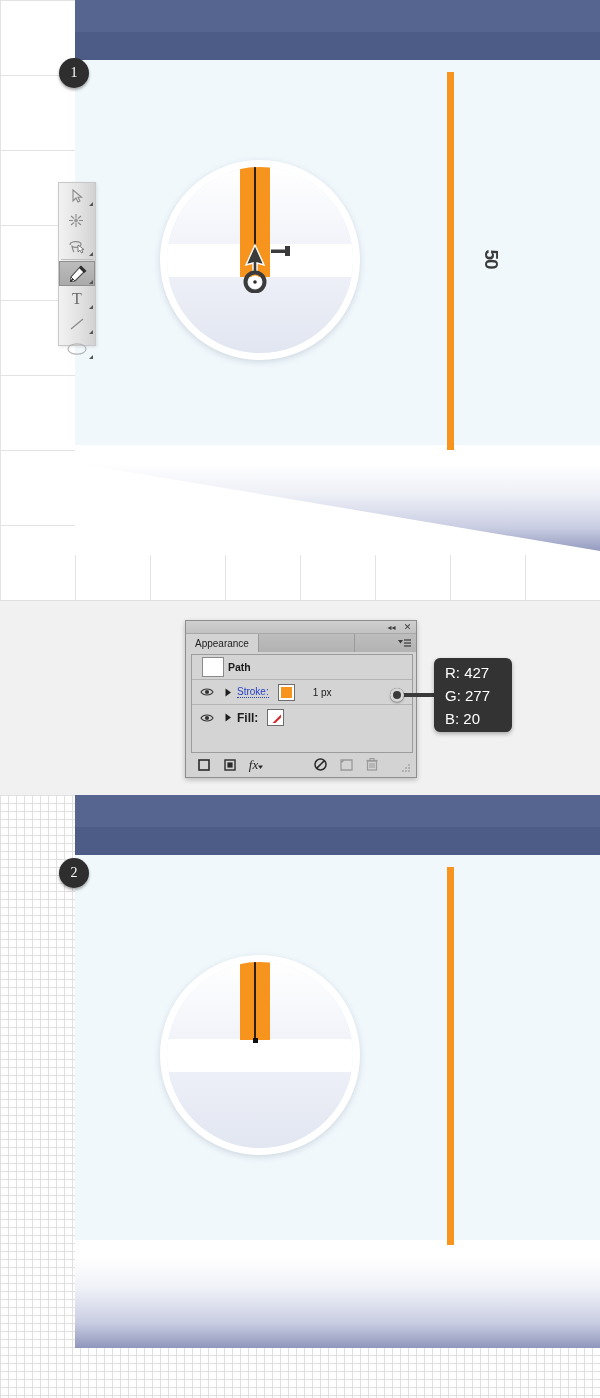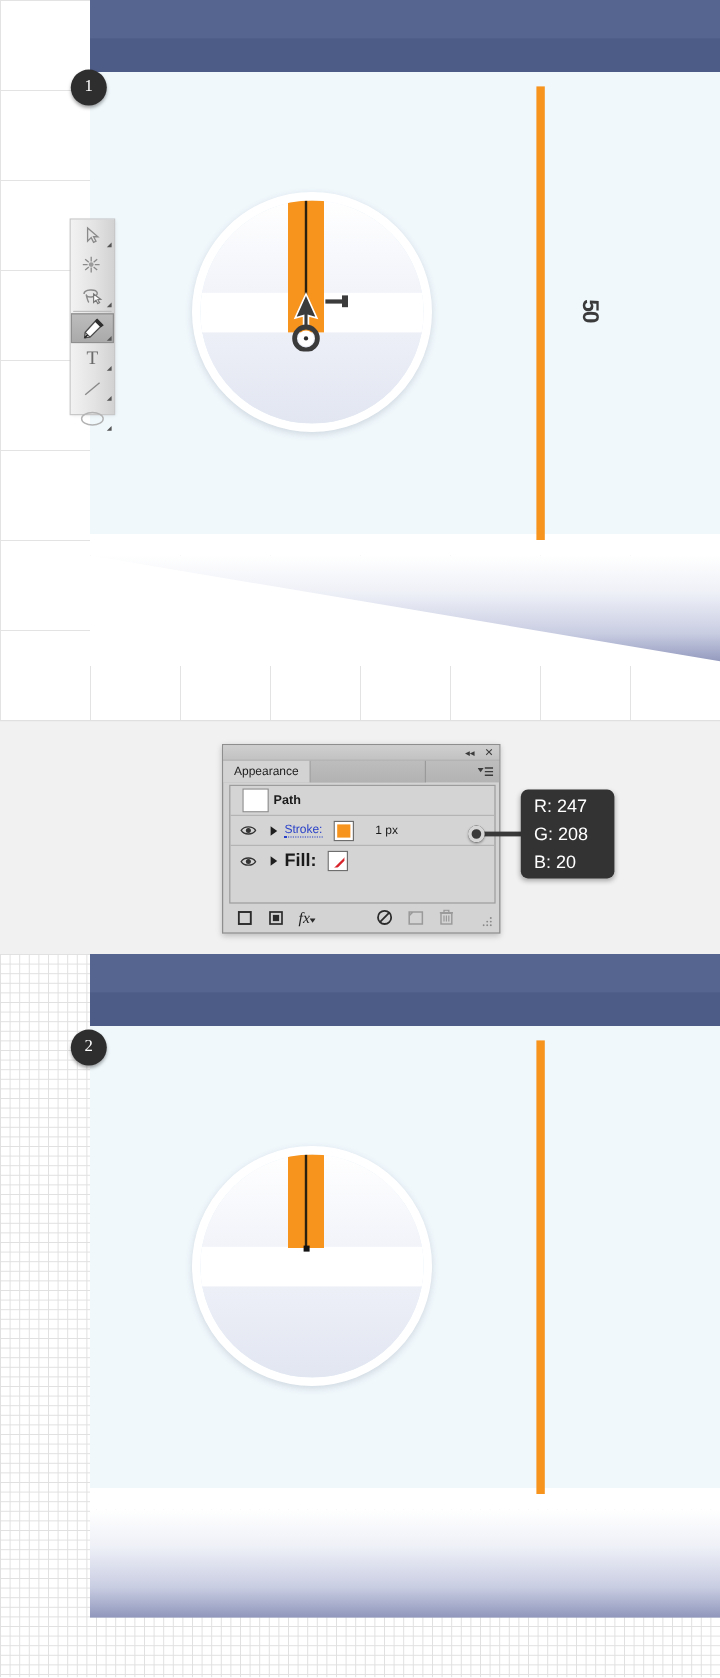--- a/index.html
+++ b/index.html
@@ -195,21 +195,21 @@
   .thumb-box {
     width: 22px; height: 20px; background: #ffffff;
     border: 1px solid #8a8a8a; box-shadow: inset 0 0 0 1px #ffffff;
     margin-left: 8px;
   }
   .ap-label-strong { font-weight: bold; font-size: 10.5px; margin-left: 4px; color: #1a1a1a; }
   .ap-link {
     color: #2840c8; font-size: 10px;
     border-bottom: 1px dotted #2840c8;
   }
-  .ap-plain { font-size: 15px; color: #1a1a1a; }
+  .ap-plain { font-size: 12px; color: #1a1a1a; }
   .swatch-outer {
     width: 17px; height: 17px; background: #ffffff;
     border: 1px solid #6e6e6e; padding: 2px; margin-left: 9px;
     display: flex;
   }
   .swatch-inner { flex: 1; }
   .swatch-none { position: relative; background: #ffffff; overflow: hidden; }
   .swatch-none::after {
     content: ""; position: absolute; left: -3px; top: 50%; width: 22px; height: 2px;
     background: #d8232a; transform: rotate(-45deg); transform-origin: center;
@@ -470,22 +470,22 @@
             <circle cx="4" cy="8" r="0.8"></circle>
             <circle cx="7" cy="8" r="0.8"></circle>
           </g>
       </svg>
     </div>
   </div>
 
   <div id="callout-line"></div>
   <div id="callout-node"></div>
   <div id="rgb-callout">
-    <div>R: 247</div>
-    <div>G: 208</div>
+    <div>R: 427</div>
+    <div>G: 277</div>
     <div>B: 20</div>
   </div>
 
   <div class="section" id="section-2">
     <div class="grid-fine"></div>
 
     <div class="artboard" id="artboard-2">
       <div class="ab-header"></div>
       <div class="ab-header-lower"></div>
       <div class="ab-body"></div>

